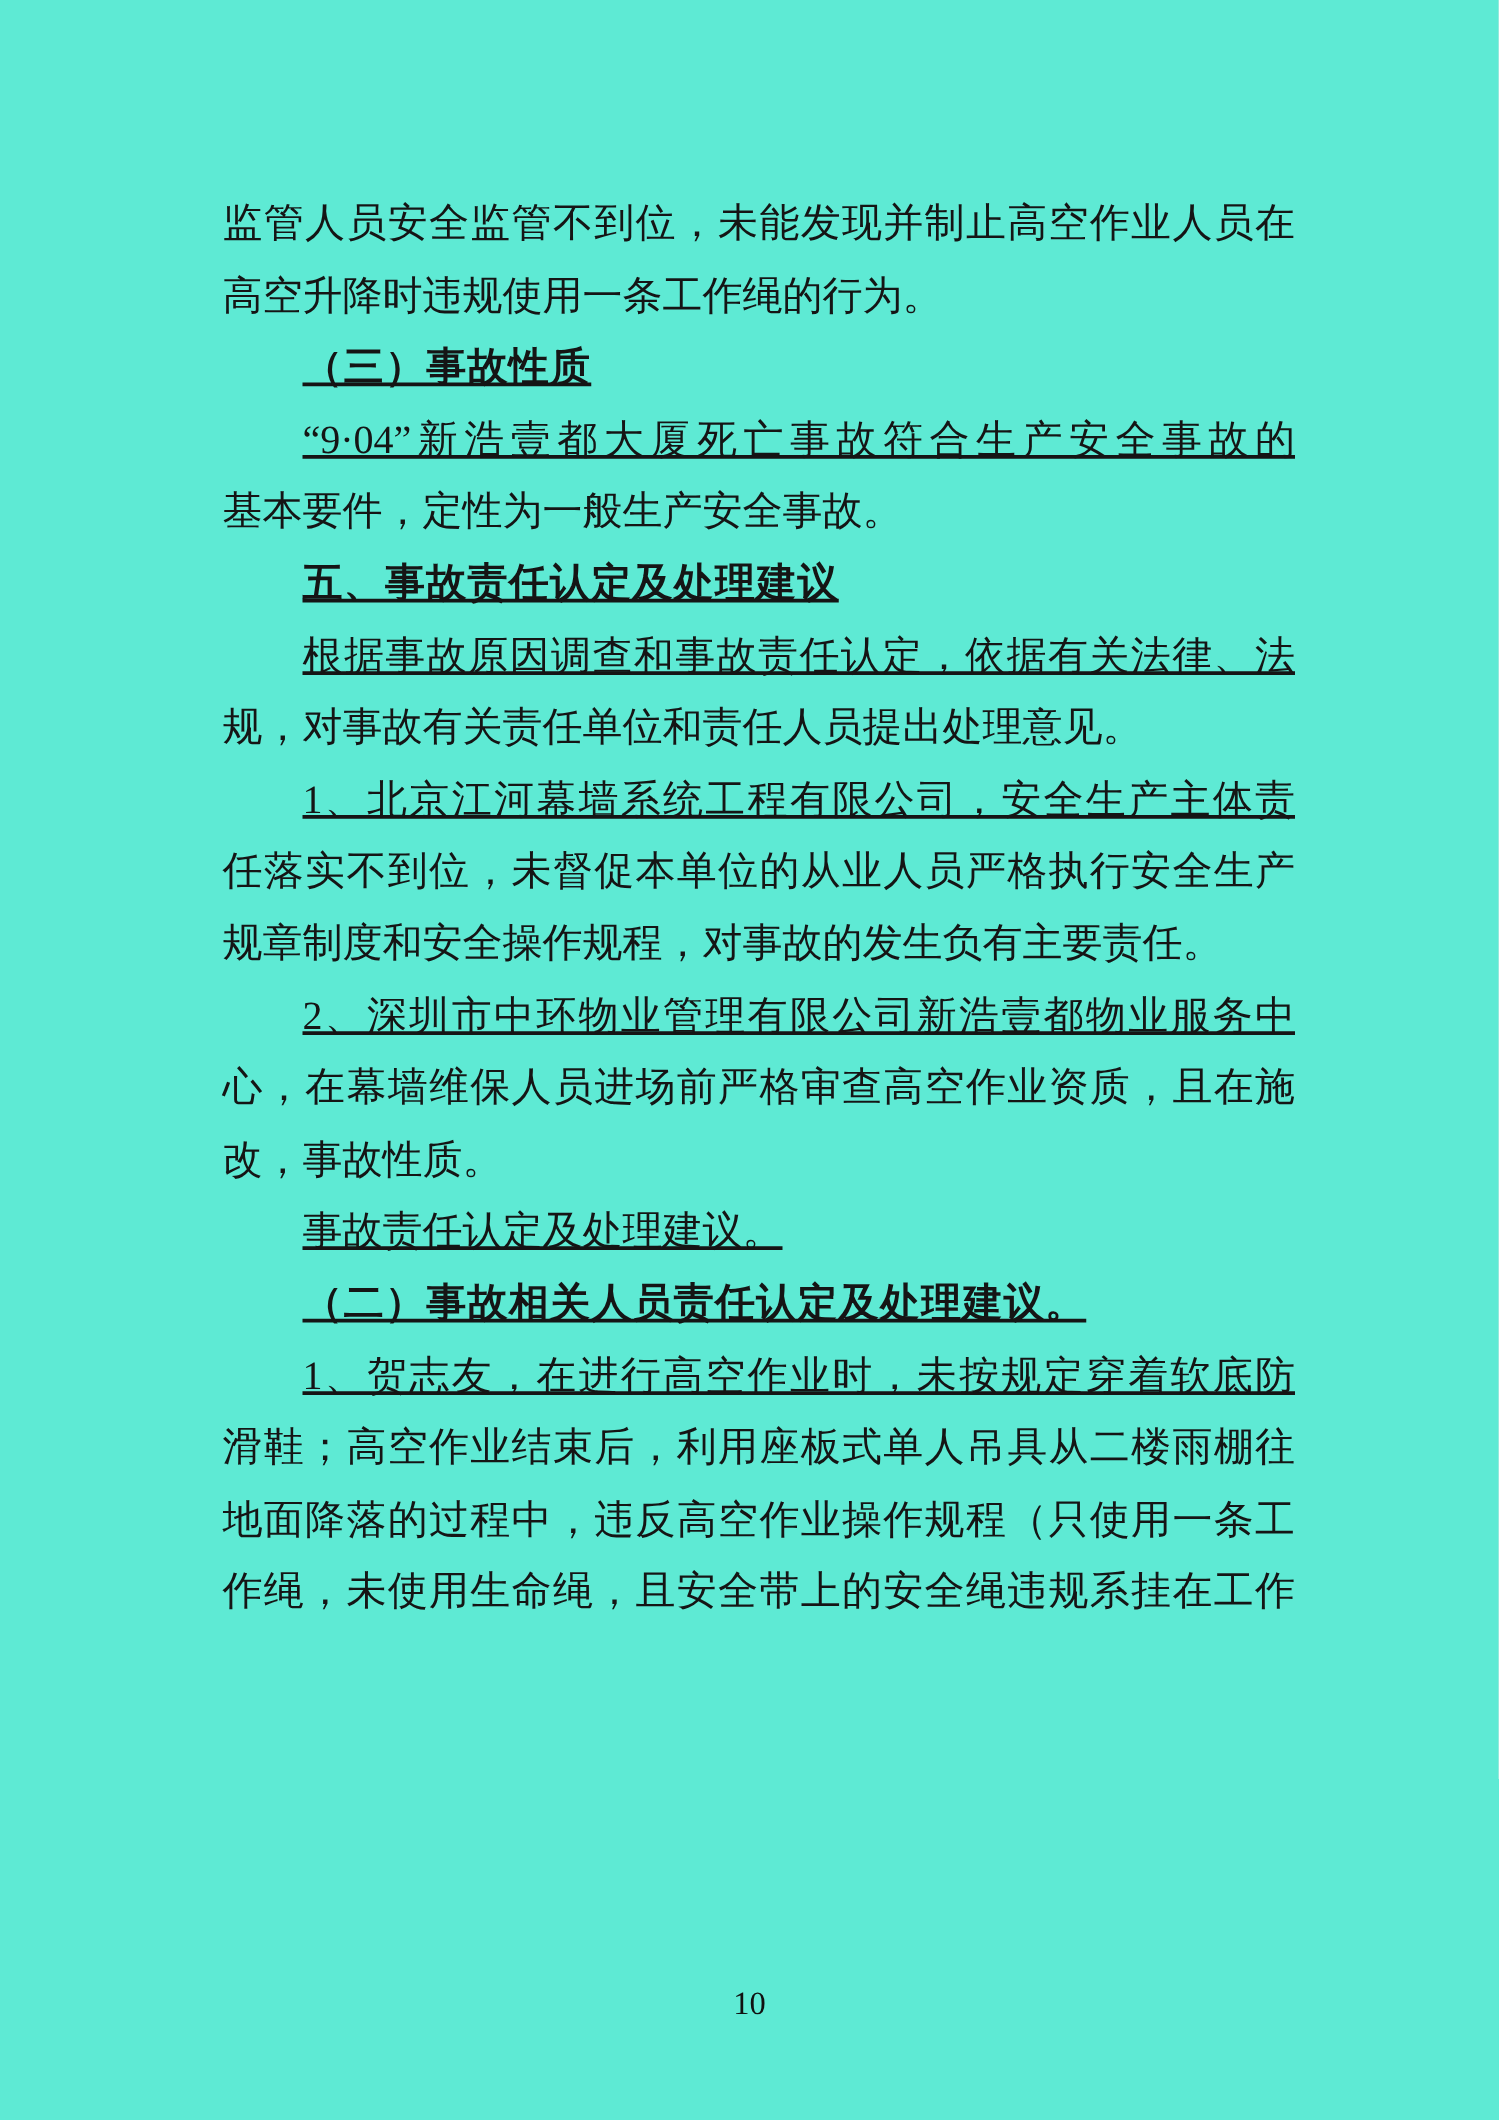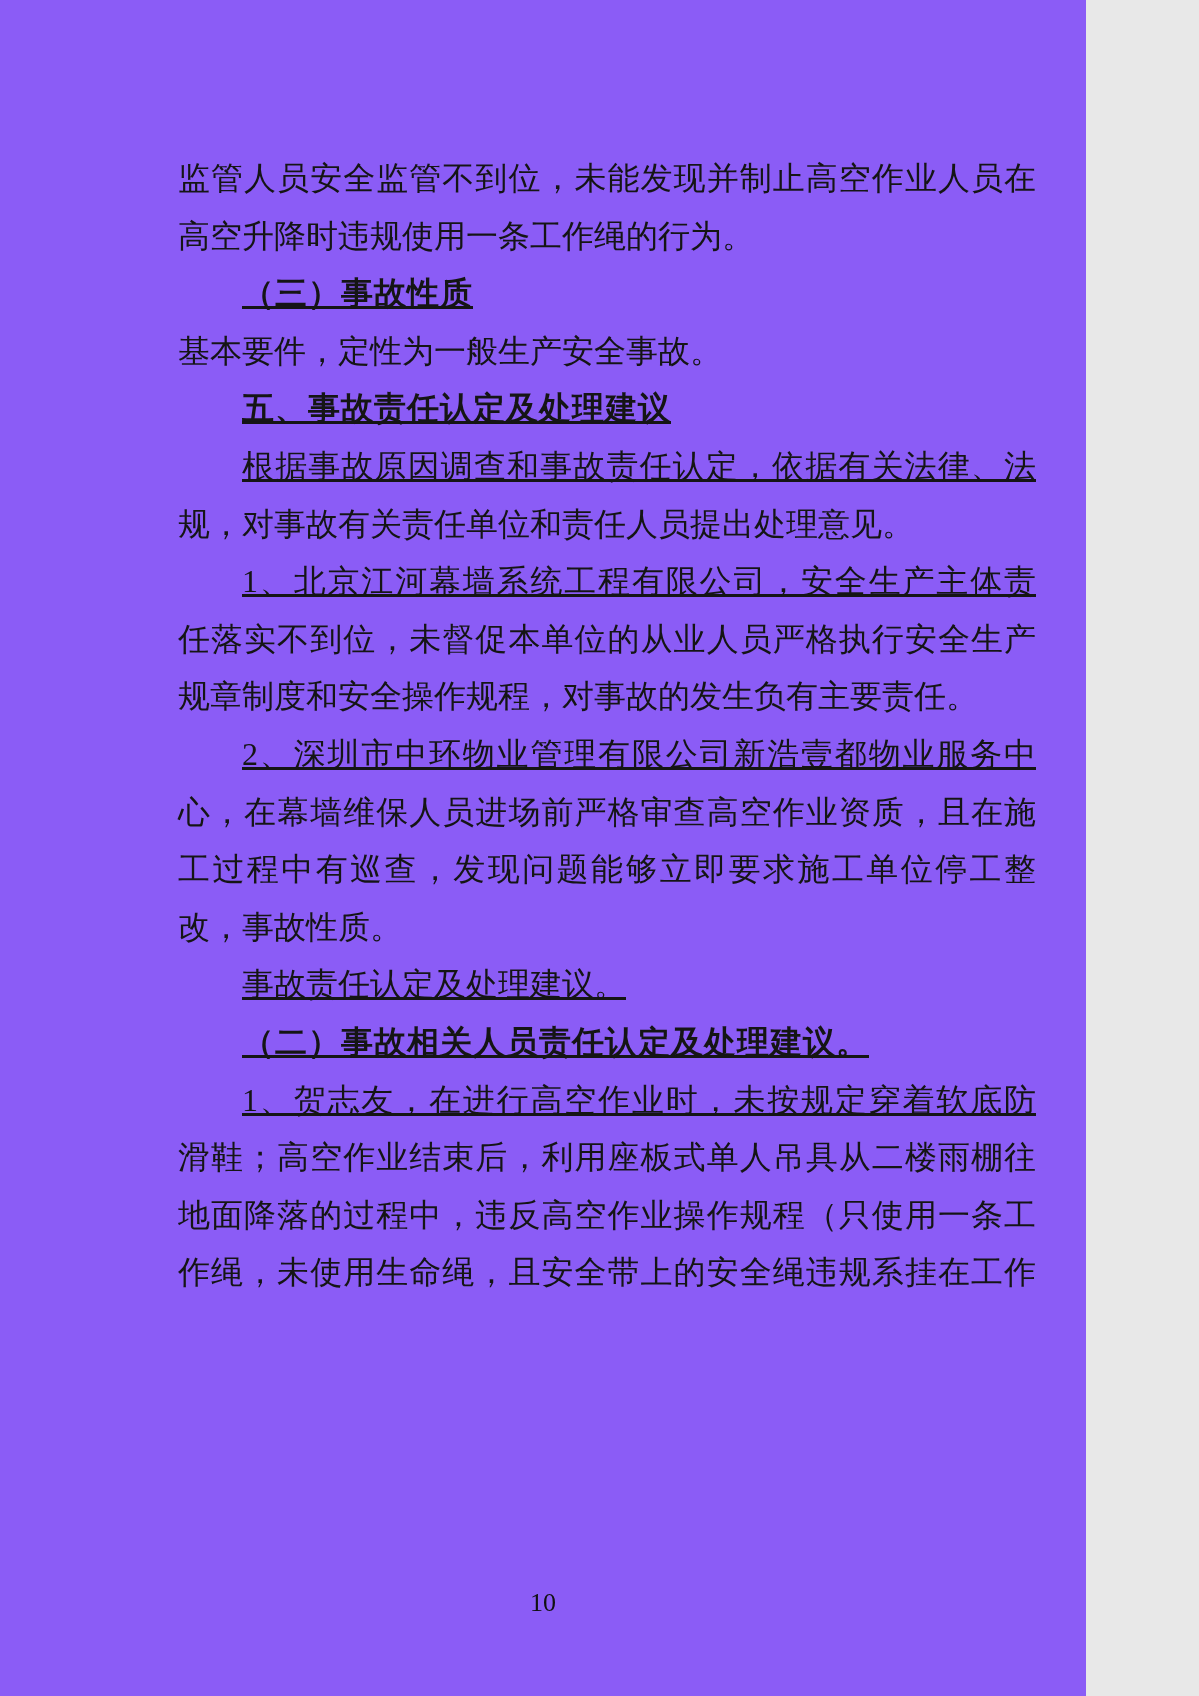--- a/index.html
+++ b/index.html
@@ -2,23 +2,23 @@
 <html><head>
 <meta charset="utf-8">
 <style>
   html, body {
     margin: 0;
     padding: 0;
     background: #e8e8e8;
   }
   .page {
     position: relative;
-    width: 1086px;
+    width: 1199px;
     height: 1696px;
-    background: #8b5cf6;
+    background: #5eead4;
     color: #151515;
     font-family: "Liberation Serif", "DejaVu Serif", serif;
     overflow: hidden;
   }
   .content {
     position: absolute;
     left: 178px;
     top: 150px;
     width: 858px;
     font-size: 32px;
@@ -60,20 +60,21 @@
     <div class="para">
       <div class="line fill">监管人员安全监管不到位，未能发现并制止高空作业人员在</div>
       <div class="line">高空升降时违规使用一条工作绳的行为。</div>
     </div>
 
     <div class="para heading">
       <div class="line indent">（三）事故性质</div>
     </div>
 
     <div class="para">
+      <div class="line indent fill">“9·04”新浩壹都大厦死亡事故符合生产安全事故的</div>
       <div class="line">基本要件，定性为一般生产安全事故。</div>
     </div>
 
     <div class="para heading">
       <div class="line indent">五、事故责任认定及处理建议</div>
     </div>
 
     <div class="para">
       <div class="line indent fill">根据事故原因调查和事故责任认定，依据有关法律、法</div>
       <div class="line">规，对事故有关责任单位和责任人员提出处理意见。</div>
@@ -83,21 +84,20 @@
     <div class="para">
       <div class="line indent fill">1、北京江河幕墙系统工程有限公司，安全生产主体责</div>
       <div class="line fill">任落实不到位，未督促本单位的从业人员严格执行安全生产</div>
       <div class="line">规章制度和安全操作规程，对事故的发生负有主要责任。</div>
     </div>
 
 
     <div class="para">
       <div class="line indent fill">2、深圳市中环物业管理有限公司新浩壹都物业服务中</div>
       <div class="line fill">心，在幕墙维保人员进场前严格审查高空作业资质，且在施</div>
-      <div class="line fill">工过程中有巡查，发现问题能够立即要求施工单位停工整</div>
       <div class="line">改，事故性质。</div>
     </div>
 
     <div class="para">
       <div class="line indent">事故责任认定及处理建议。</div>
     </div>
 
     <div class="para heading">
       <div class="line indent">（二）事故相关人员责任认定及处理建议。</div>
     </div>

